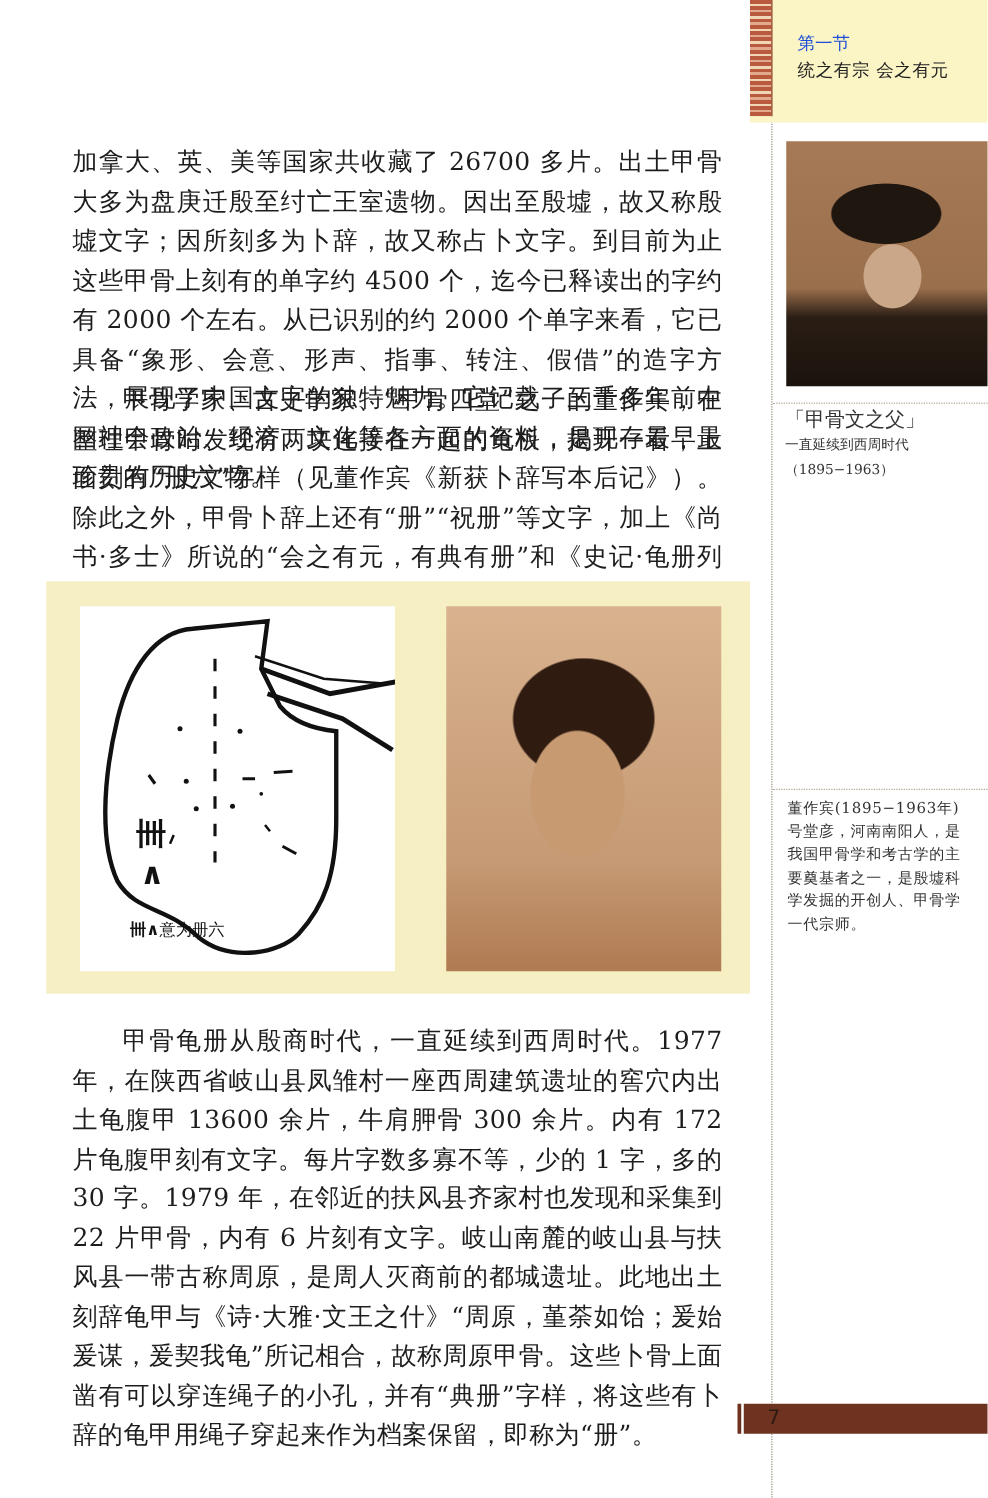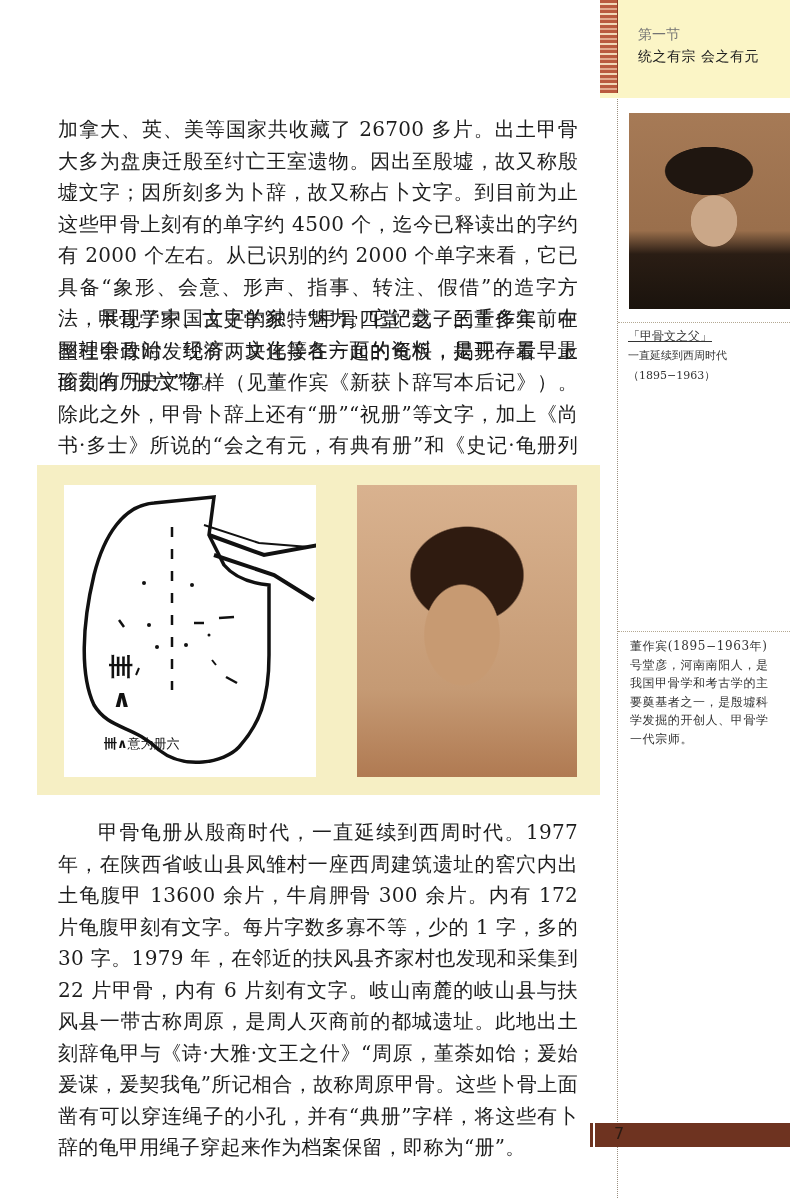--- a/index.html
+++ b/index.html
@@ -20,21 +20,21 @@
   }
   .fret-border {
     position: absolute; left: 0; top: 0; width: 17px; height: 93px;
     background:
       repeating-linear-gradient(180deg, #b95a3e 0 3px, #f1d6b6 3px 5px, #b95a3e 5px 8px, #e2a98c 8px 10px);
     border-right: 1px solid #8c3b24;
   }
   .section-no {
     position: absolute; left: 38px; top: 26px;
     font-family: "DejaVu Sans", "Liberation Sans", sans-serif;
-    font-size: 14px; color: #737373;
+    font-size: 14px; color: #1d4ed8;
   }
   .section-title {
     position: absolute; left: 38px; top: 48px;
     font-family: "DejaVu Sans", "Liberation Sans", sans-serif;
     font-size: 14px; color: #222; letter-spacing: 0.5px;
   }
   .portrait-1 {
     position: absolute; left: 629px; top: 113px; width: 161px; height: 196px;
     background:
       radial-gradient(ellipse 38px 42px at 85px 108px, #caa788 0 60%, transparent 62%),
@@ -42,21 +42,21 @@
       linear-gradient(180deg, #a67a56 0%, #9a6f4c 60%, #2a1d14 72%, #1a130d 100%);
   }
   .portrait-1-rule {
     position: absolute; left: 618px; top: 322px; width: 172px; height: 0;
     border-top: 1px dotted #b4a892;
   }
   .caption-1 {
     position: absolute; left: 628px; top: 326px; width: 160px;
     font-size: 11px; line-height: 20px; color: #333;
   }
-  .caption-1 .title { font-family: "DejaVu Sans", "Liberation Sans", sans-serif; font-size: 12px; text-decoration: underline; }
+  .caption-1 .title { font-family: "DejaVu Sans", "Liberation Sans", sans-serif; font-size: 16px; }
   .caption-2-rule {
     position: absolute; left: 618px; top: 631px; width: 172px; height: 0;
     border-top: 1px dotted #b4a892;
   }
   .caption-2 {
     position: absolute; left: 630px; top: 637px; width: 150px;
     font-size: 12px; line-height: 18.5px; color: #333; letter-spacing: 0.6px;
   }
   
   .body-text {

